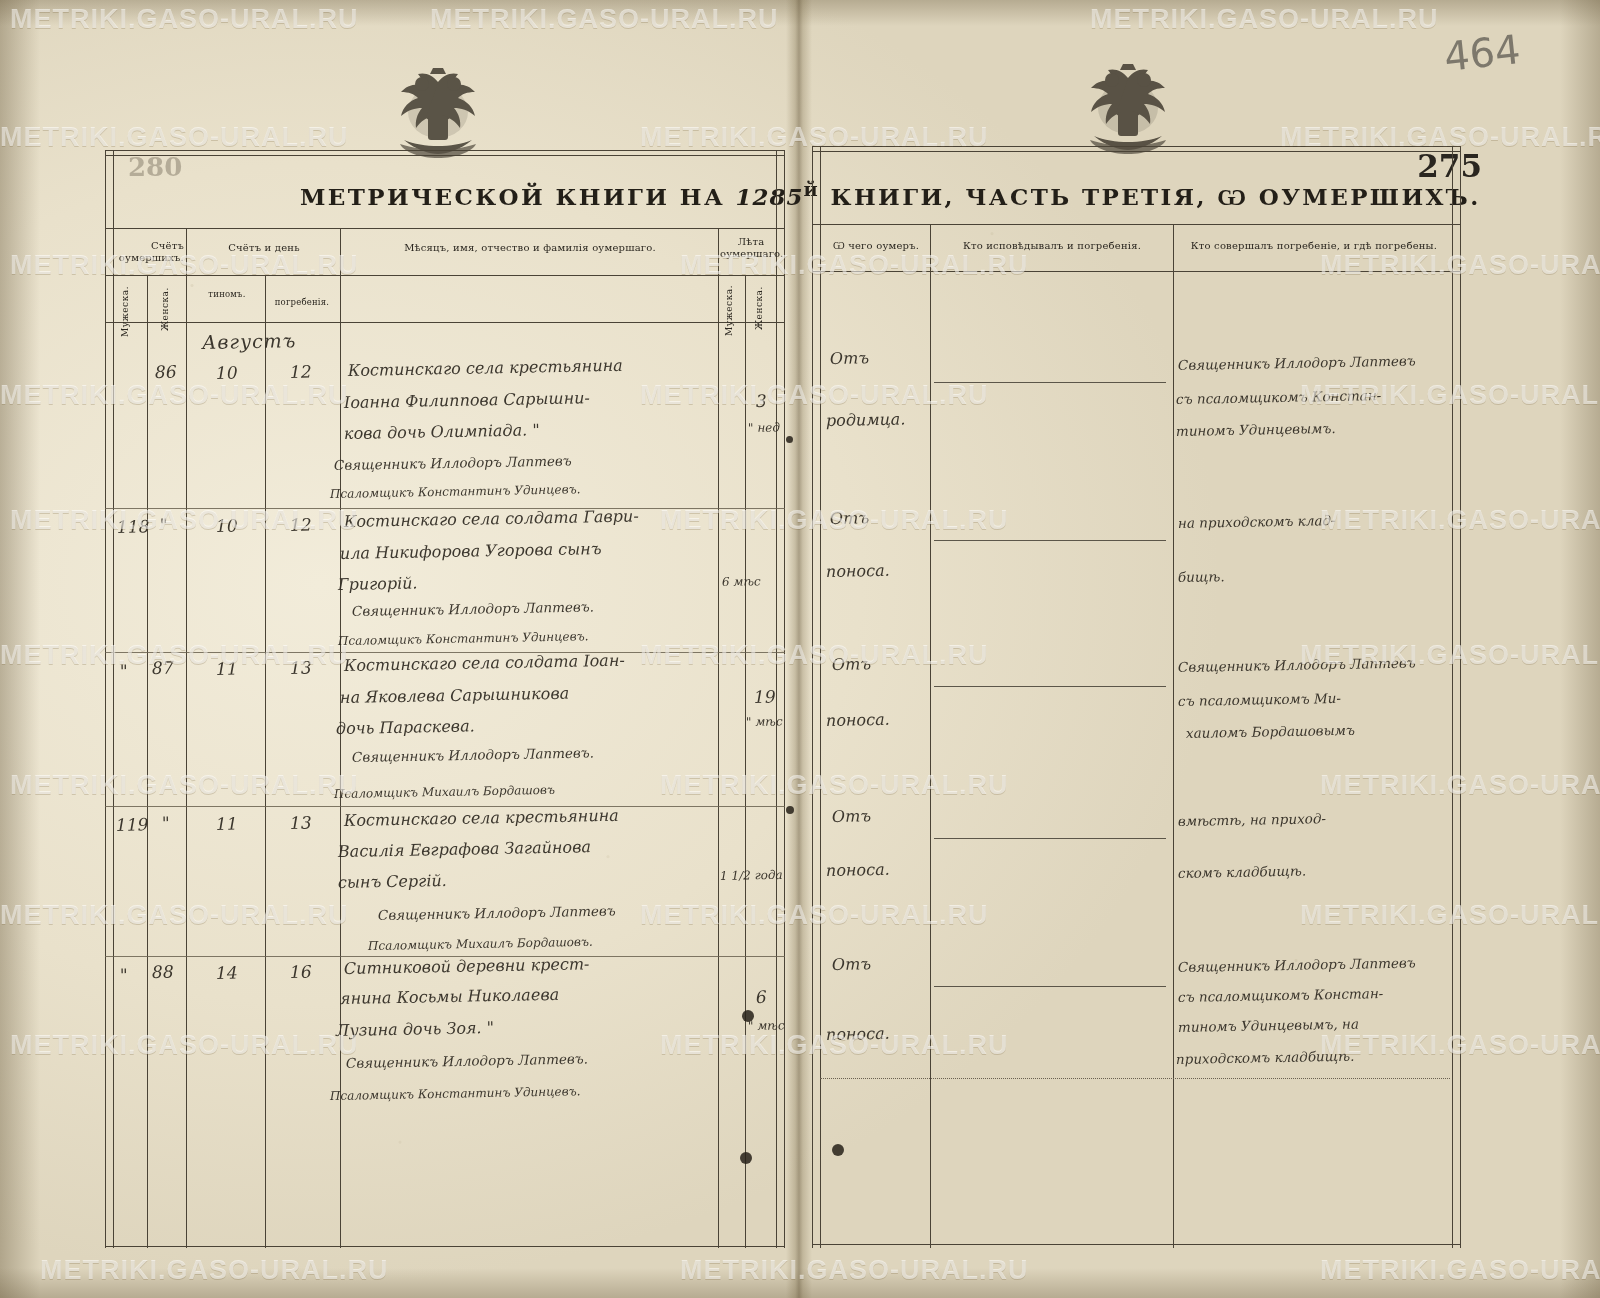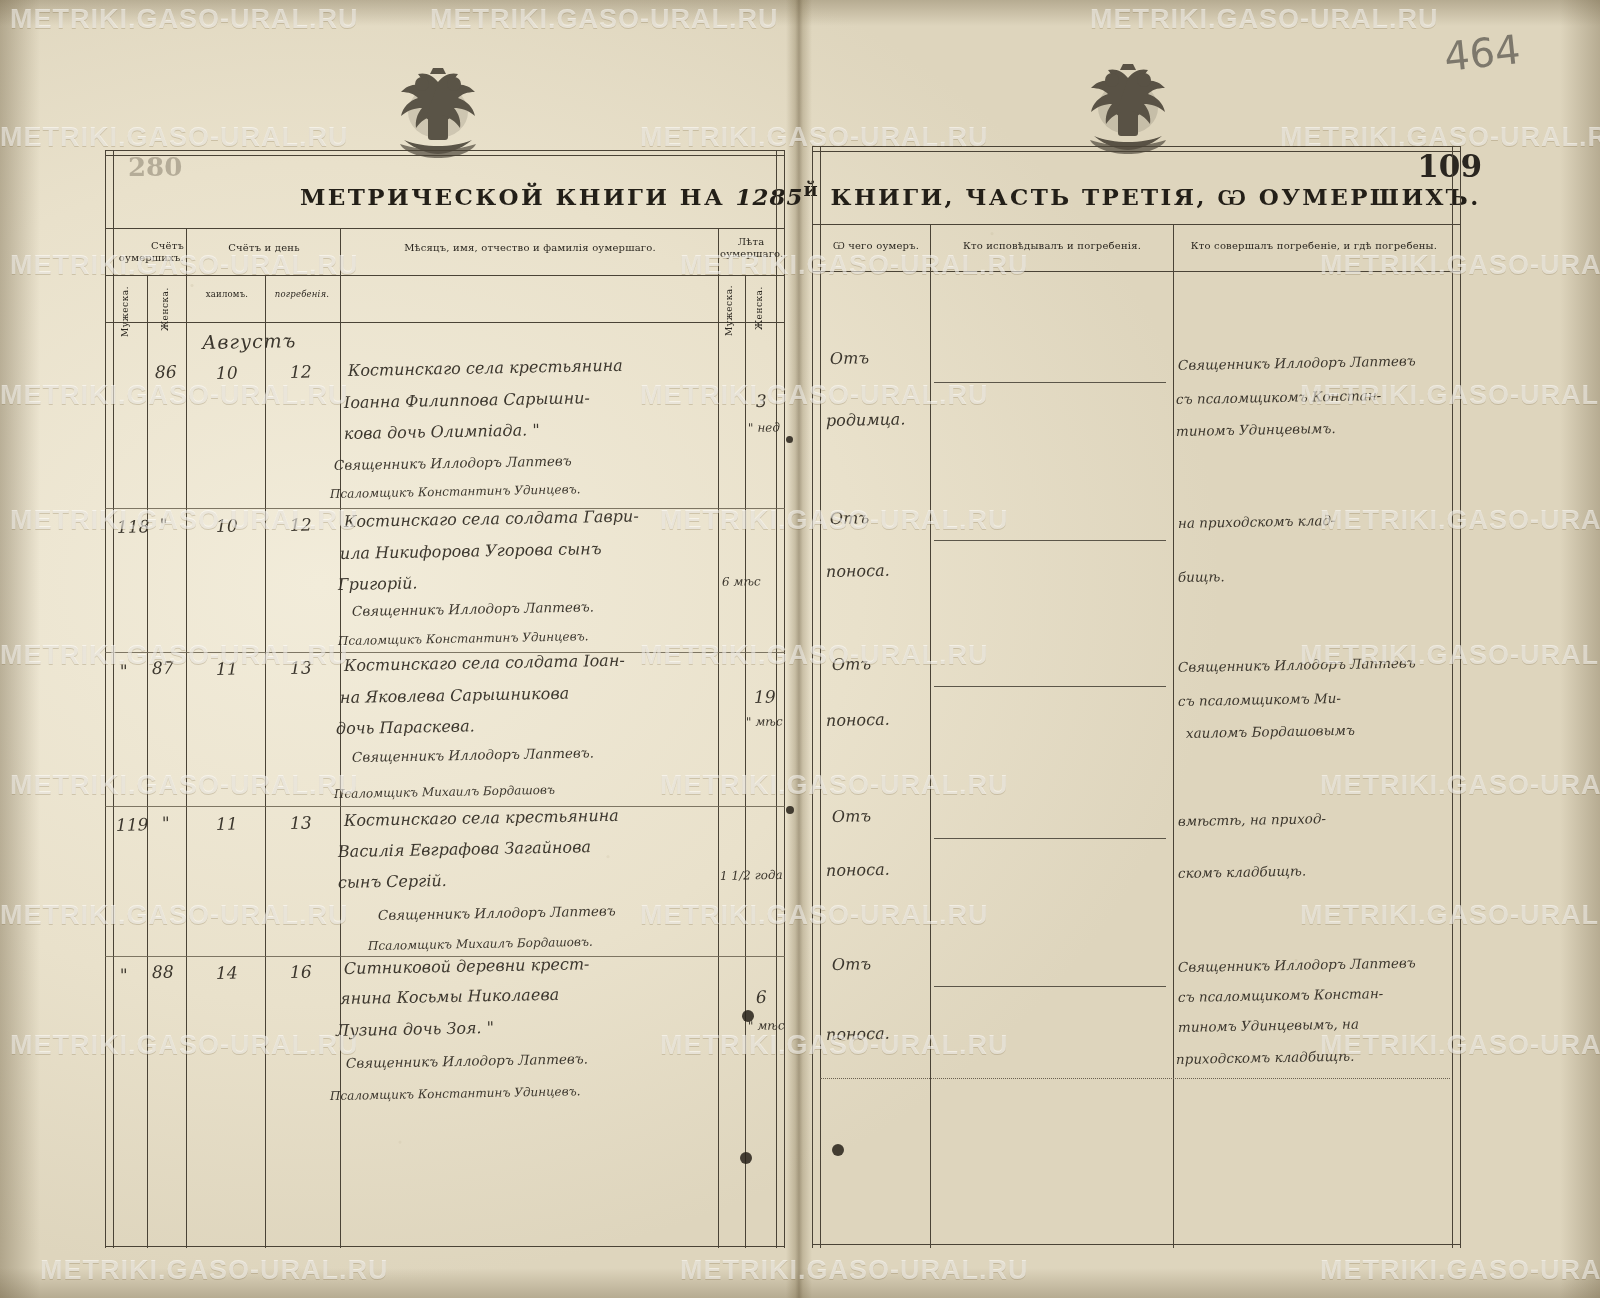--- a/index.html
+++ b/index.html
@@ -141,21 +141,21 @@
       <circle cx="44" cy="22" r="7"></circle>
         <circle cx="76" cy="22" r="7"></circle>
       <path d="M52 12h16l-3-6h-10z"></path>
       <rect x="50" y="54" width="20" height="24" rx="3"></rect>
       <path d="M26 78c12 10 26 14 34 14s22-4 34-14c-10 4-22 6-34 6s-24-2-34-6z"></path>
       <path d="M22 82c14 4 26 6 38 6s24-2 38-6c-4 8-20 14-38 14S26 90 22 82z" opacity=".75"></path>
     </g>
   </svg>
 
   <div id="folio-l">280</div>
-  <div id="folio-r">109</div>
+  <div id="folio-r">275</div>
   <div id="pencil-num">464</div>
 
   <div id="title">
     <span>МЕТРИЧЕСКОЙ КНИГИ НА</span>
     <span class="yr">1285</span><sup>й</sup>
     <span>КНИГИ, ЧАСТЬ ТРЕТIЯ, Ѡ ОУМЕРШИХЪ.</span>
   </div>
 
   <div class="ln hl" style="left:105px;top:150px;width:680px;"></div>
   <div class="ln hl" style="left:105px;top:155px;width:680px;"></div>
@@ -183,22 +183,22 @@
   <div class="ln vl" style="left:820px;top:146px;height:1102px;"></div>
   <div class="ln vl" style="left:930px;top:224px;height:1024px;"></div>
   <div class="ln vl" style="left:1173px;top:224px;height:1024px;"></div>
   <div class="ln vl" style="left:1452px;top:146px;height:1102px;"></div>
   <div class="ln vl" style="left:1460px;top:146px;height:1102px;"></div>
 
   <div class="hdr" style="left:118px;top:240px;width:66px;text-align:right;">Счётъ оумершихъ.</div>
   <div class="hdr vert" style="left:120px;top:283px;height:56px;">Мужеска.</div>
   <div class="hdr vert" style="left:160px;top:283px;height:52px;">Женска.</div>
   <div class="hdr" style="left:190px;top:242px;width:148px;">Счётъ и день</div>
-  <div class="hdr small" style="left:190px;top:290px;width:74px;">хаиломъ.</div>
-  <div class="hdr small" style="left:266px;top:290px;width:72px;font-style:italic;">погребенiя.</div>
+  <div class="hdr small" style="left:190px;top:290px;width:74px;">тиномъ.</div>
+  <div class="hdr small" style="left:266px;top:298px;width:72px;">погребенiя.</div>
   <div class="hdr" style="left:344px;top:242px;width:372px;">Мѣсяцъ, имя, отчество и фамилiя оумершаго.</div>
   <div class="hdr" style="left:720px;top:236px;width:62px;">Лѣта оумершаго.</div>
   <div class="hdr vert" style="left:724px;top:283px;height:54px;">Мужеска.</div>
   <div class="hdr vert" style="left:754px;top:283px;height:50px;">Женска.</div>
   <div class="hdr" style="left:824px;top:240px;width:104px;">Ѡ чего оумеръ.</div>
   <div class="hdr" style="left:934px;top:240px;width:236px;">Кто исповѣдывалъ и погребенiя.</div>
   <div class="hdr" style="left:1178px;top:240px;width:272px;">Кто совершалъ погребенiе, и гдѣ погребены.</div>
 
   <div class="hw mon rot1" style="left:202px;top:332px;">Августъ</div>
 

